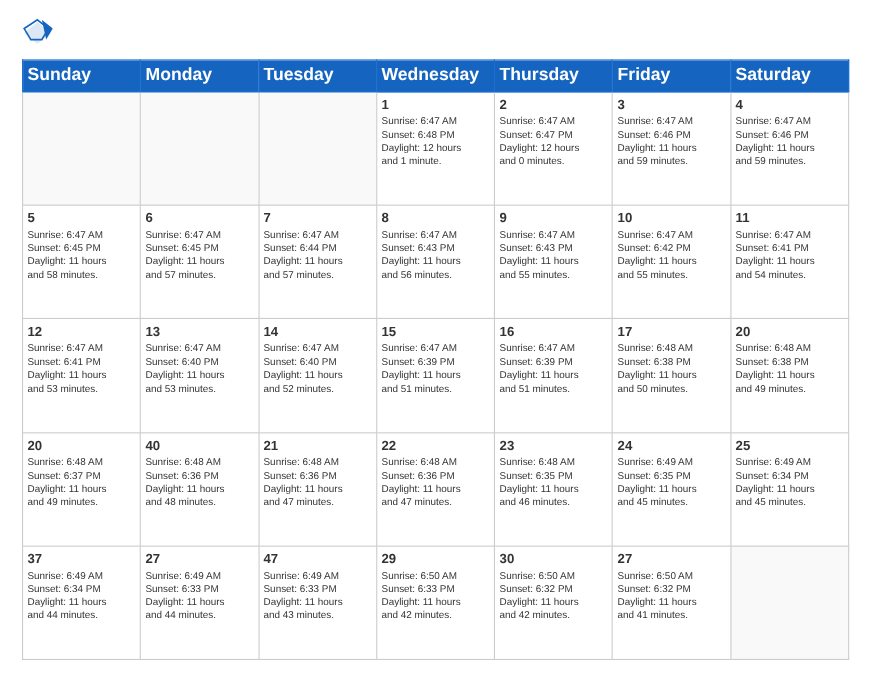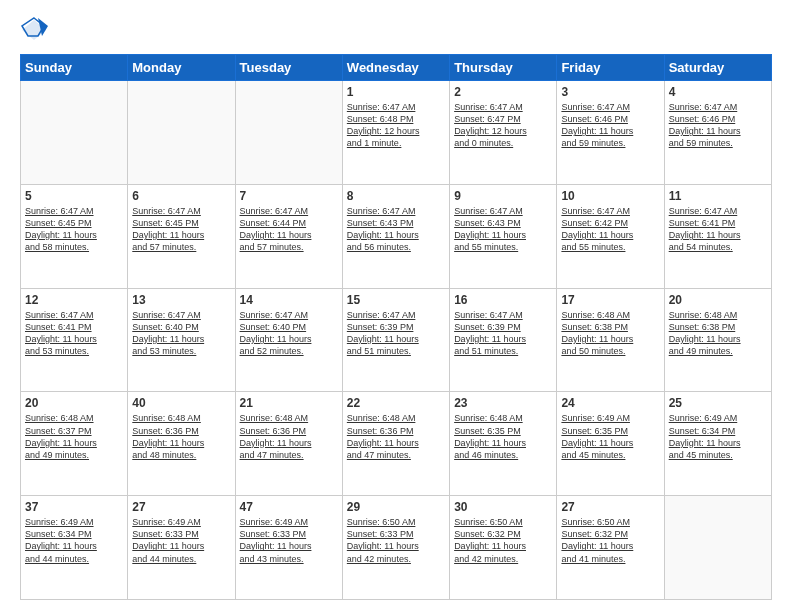--- a/index.html
+++ b/index.html
@@ -63,21 +63,21 @@
     .calendar {
       flex: 1;
       border: 1px solid #ccc;
       border-collapse: collapse;
       width: 100%;
       table-layout: fixed;
     }
     .calendar thead tr th {
       background-color: #1565c0;
       color: #fff;
-      font-size: 13px;
+      font-size: 16px;
       font-weight: bold;
       padding: 5px 4px;
       text-align: left;
       border: 1px solid #1a6fd4;
     }
     .calendar tbody tr td {
       border: 1px solid #ccc;
       vertical-align: top;
       padding: 4px 4px 3px 4px;
       font-size: 9.5px;
@@ -87,21 +87,20 @@
     .day-num {
       font-size: 12px;
       font-weight: bold;
       display: block;
       margin-bottom: 2px;
     }
     .day-info {
       font-size: 9px;
       line-height: 1.35;
       color: #333;
-      text-decoration: underline;
     }
     .empty-cell {
       background: #f9f9f9;
     }
   </style>
 </head>
 <body>
 
 <div class="page">
   <div class="header">

